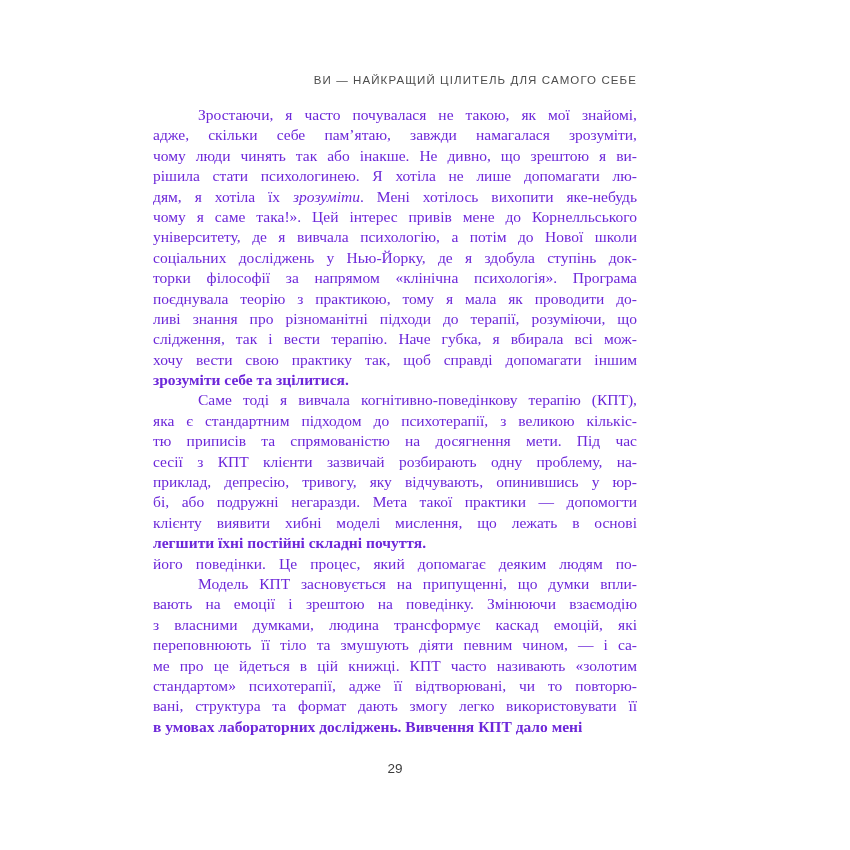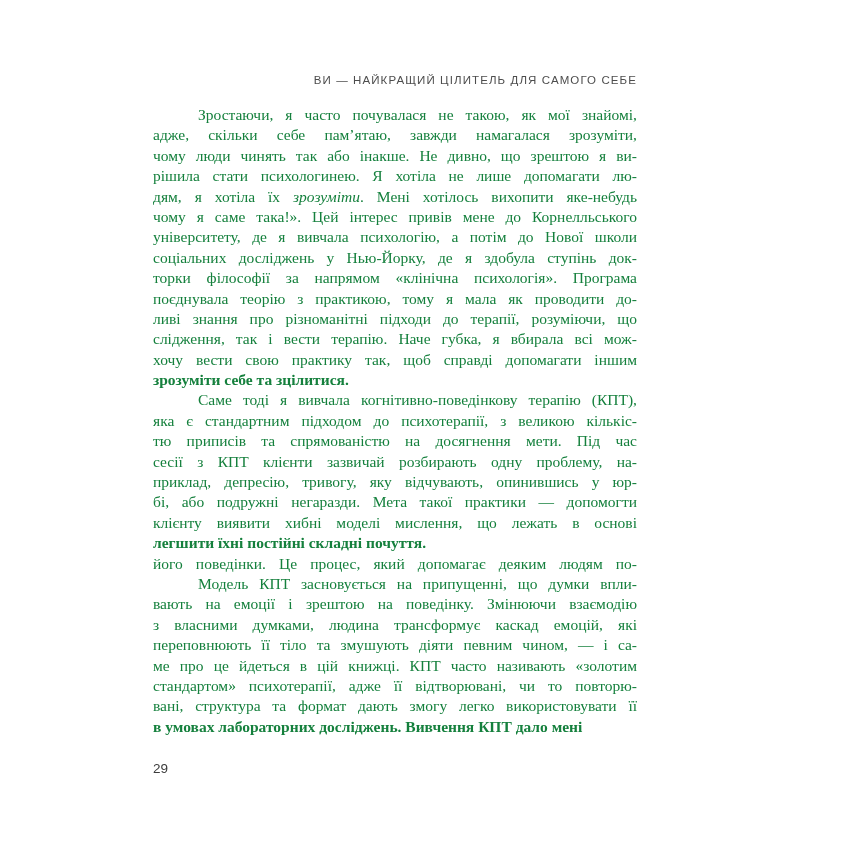--- a/index.html
+++ b/index.html
@@ -27,21 +27,21 @@
     font-weight: 500;
     letter-spacing: 1.1px;
     color: #4d4d4d;
     white-space: nowrap;
   }
   .text-block {
     position: absolute;
     left: 153px;
     top: 105px;
     width: 484px;
-    color: #15803d;
+    color: #6d28d9;
     font-size: 15.5px;
   }
   .line {
     height: 20.4px;
     line-height: 20.4px;
     text-align: justify;
     text-align-last: justify;
     white-space: normal;
     overflow: visible;
   }
@@ -52,21 +52,21 @@
   .line.indent {
     text-indent: 45px;
   }
   .line i {
   }
   .folio {
     position: absolute;
     left: 153px;
     top: 761px;
     width: 484px;
-    text-align: left;
+    text-align: center;
     font-family: "Liberation Sans", "DejaVu Sans", sans-serif;
     font-size: 13.5px;
     color: #3c3c3c;
   }
 </style>
 </head>
 <body>
 
 <div class="page">
   <div class="running-header">ВИ — НАЙКРАЩИЙ ЦІЛИТЕЛЬ ДЛЯ САМОГО СЕБЕ</div>

